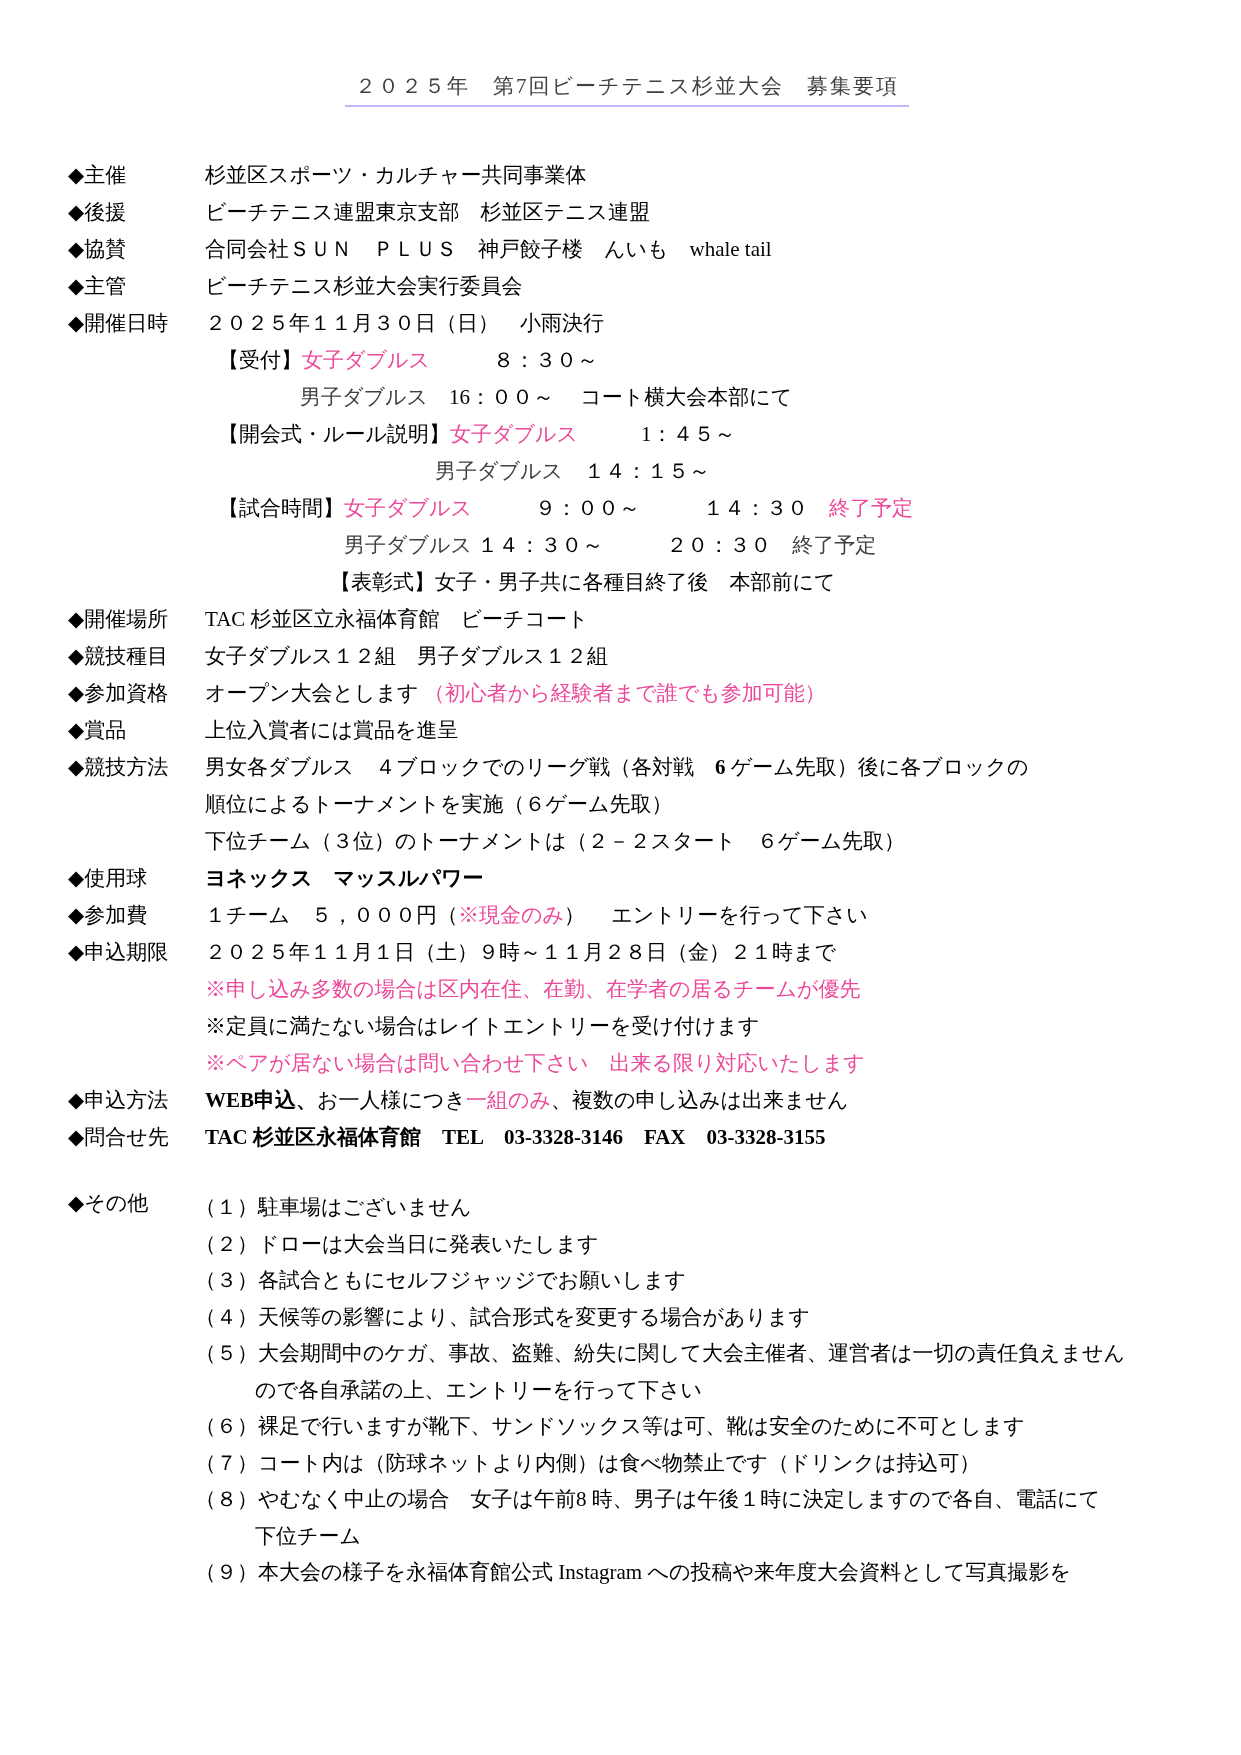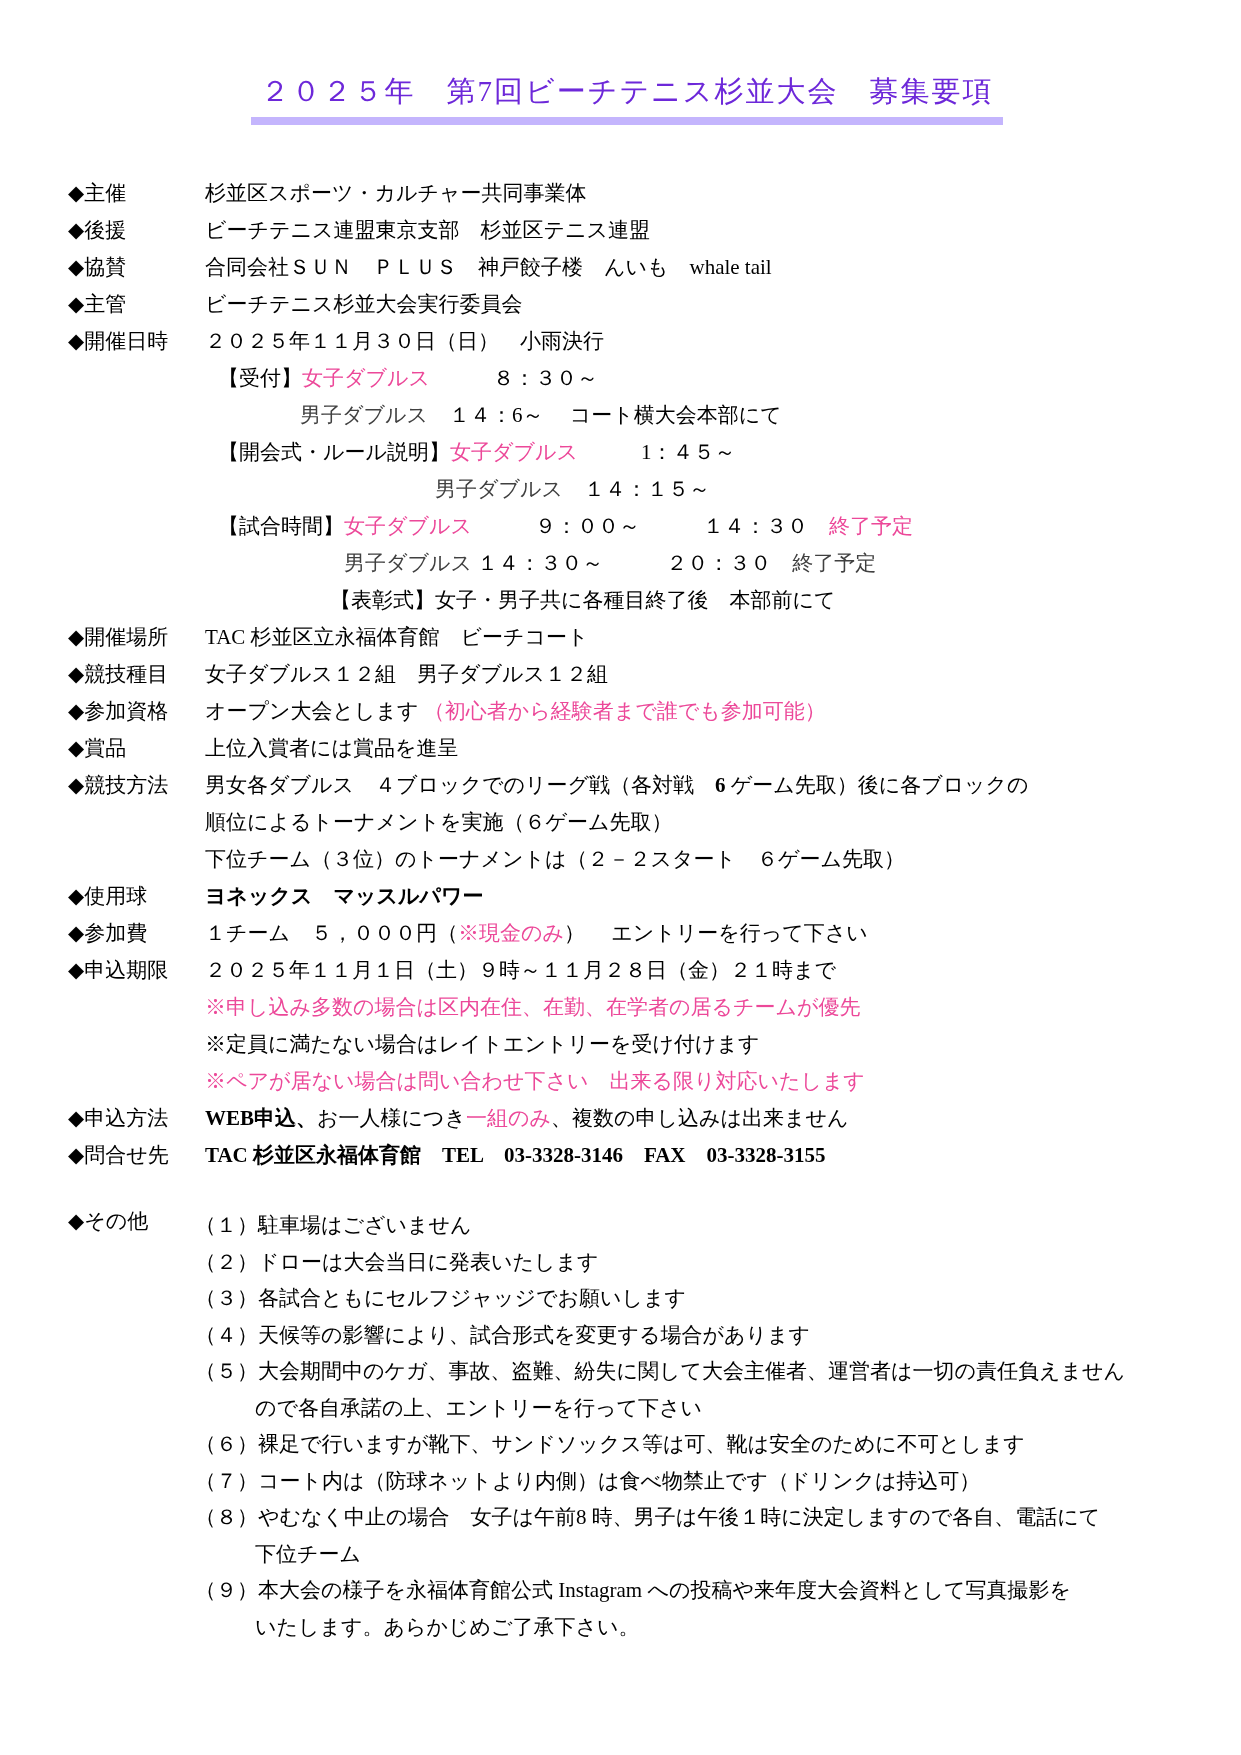--- a/index.html
+++ b/index.html
@@ -8,23 +8,23 @@
     background:#ffffff;
     font-family:"Liberation Serif","DejaVu Serif",serif;
     font-size:21px; color:#000;
     overflow:hidden;
   }
   .doc { padding:72px 55px 0 68px; }
 
   .title-wrap { text-align:center; }
   .title {
     display:inline-block;
-    color:#6d28d9;
-    border-bottom:8px solid #c4b5fd;
-    font-size:29px;
+    color:#404040;
+    border-bottom:2px solid #c4b5fd;
+    font-size:21px;
     letter-spacing:2px;
     padding:0 10px 5px 10px;
     white-space:nowrap;
   }
 
   .content { margin-top:50px; }
   .row { display:flex; line-height:37px; }
   .row .lbl { width:137px; flex-shrink:0; white-space:nowrap; }
   .row .val { flex:1; white-space:nowrap; }
 
@@ -81,21 +81,21 @@
 
     <div class="row">
       <span class="lbl">◆開催日時</span>
       <span class="val"><span class="u">２０２５年１１月３０日（日）</span><span>　小雨決行</span></span>
     </div>
 
     <div class="sub ind-a">
       <span>【受付】</span><span class="red">女子ダブルス</span><span>　　　８：３０～</span>
     </div>
     <div class="sub ind-rm">
-      <span class="blue">男子ダブルス</span><span>　１４：6～　 コート横大会本部にて</span>
+      <span class="blue">男子ダブルス</span><span>　16：００～　 コート横大会本部にて</span>
     </div>
 
     <div class="sub ind-a">
       <span>【開会式・ルール説明】</span><span class="red">女子ダブルス</span><span>　　　1：４５～</span>
     </div>
     <div class="sub ind-om">
       <span class="blue">男子ダブルス</span><span>　１４：１５～</span>
     </div>
 
     <div class="sub ind-a">
@@ -172,19 +172,18 @@
         <div class="o-line"><span>（２）</span><span>ドローは大会当日に発表いたします</span></div>
         <div class="o-line"><span>（３）</span><span>各試合ともにセルフジャッジでお願いします</span></div>
         <div class="o-line"><span>（４）</span><span>天候等の影響により、試合形式を変更する場合があります</span></div>
         <div class="o-line"><span>（５）</span><span>大会期間中のケガ、事故、盗難、紛失に関して大会主催者、運営者は一切の責任負えません</span></div>
         <div class="o-line o-cont"><span>ので各自承諾の上、エントリーを行って下さい</span></div>
         <div class="o-line"><span>（６）</span><span>裸足で行いますが靴下、サンドソックス等は可、靴は安全のために不可とします</span></div>
         <div class="o-line"><span>（７）</span><span>コート内は（防球ネットより内側）は食べ物禁止です（ドリンクは持込可）</span></div>
         <div class="o-line"><span>（８）</span><span>やむなく中止の場合　女子は午前8 時、男子は午後１時に決定しますので各自、電話にて</span></div>
         <div class="o-line o-cont"><span>下位チーム</span></div>
         <div class="o-line"><span>（９）</span><span>本大会の様子を永福体育館公式 Instagram への投稿や来年度大会資料として写真撮影を</span></div>
-        <div class="o-line o-cont"><span>いたします。あらかじめご了承下さい。</span></div>
 
       </div>
     </div>
 
   </div>
 </div>
 
 </body></html>

